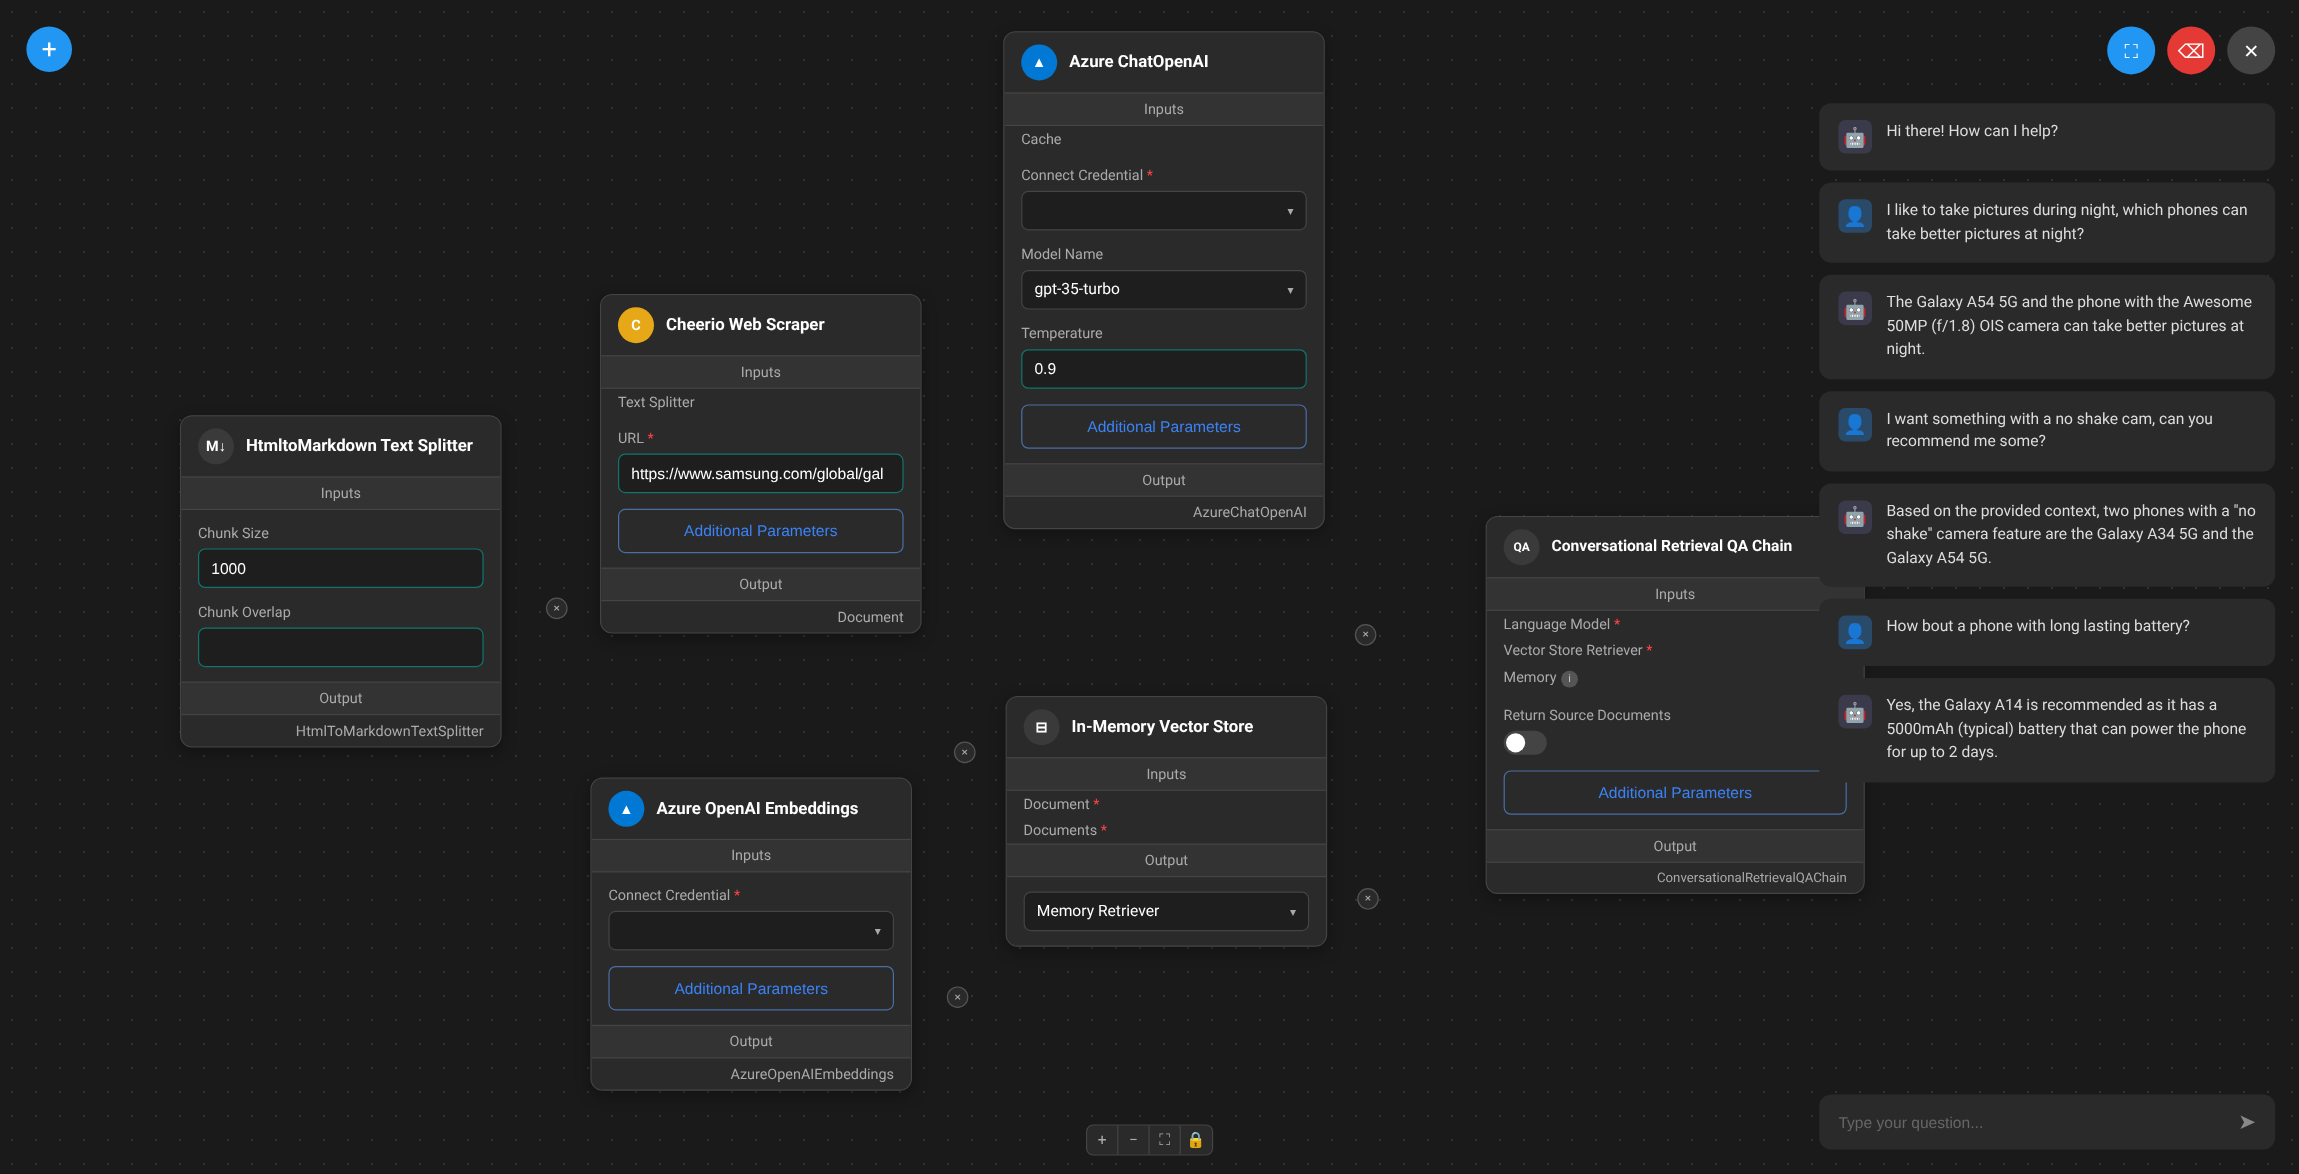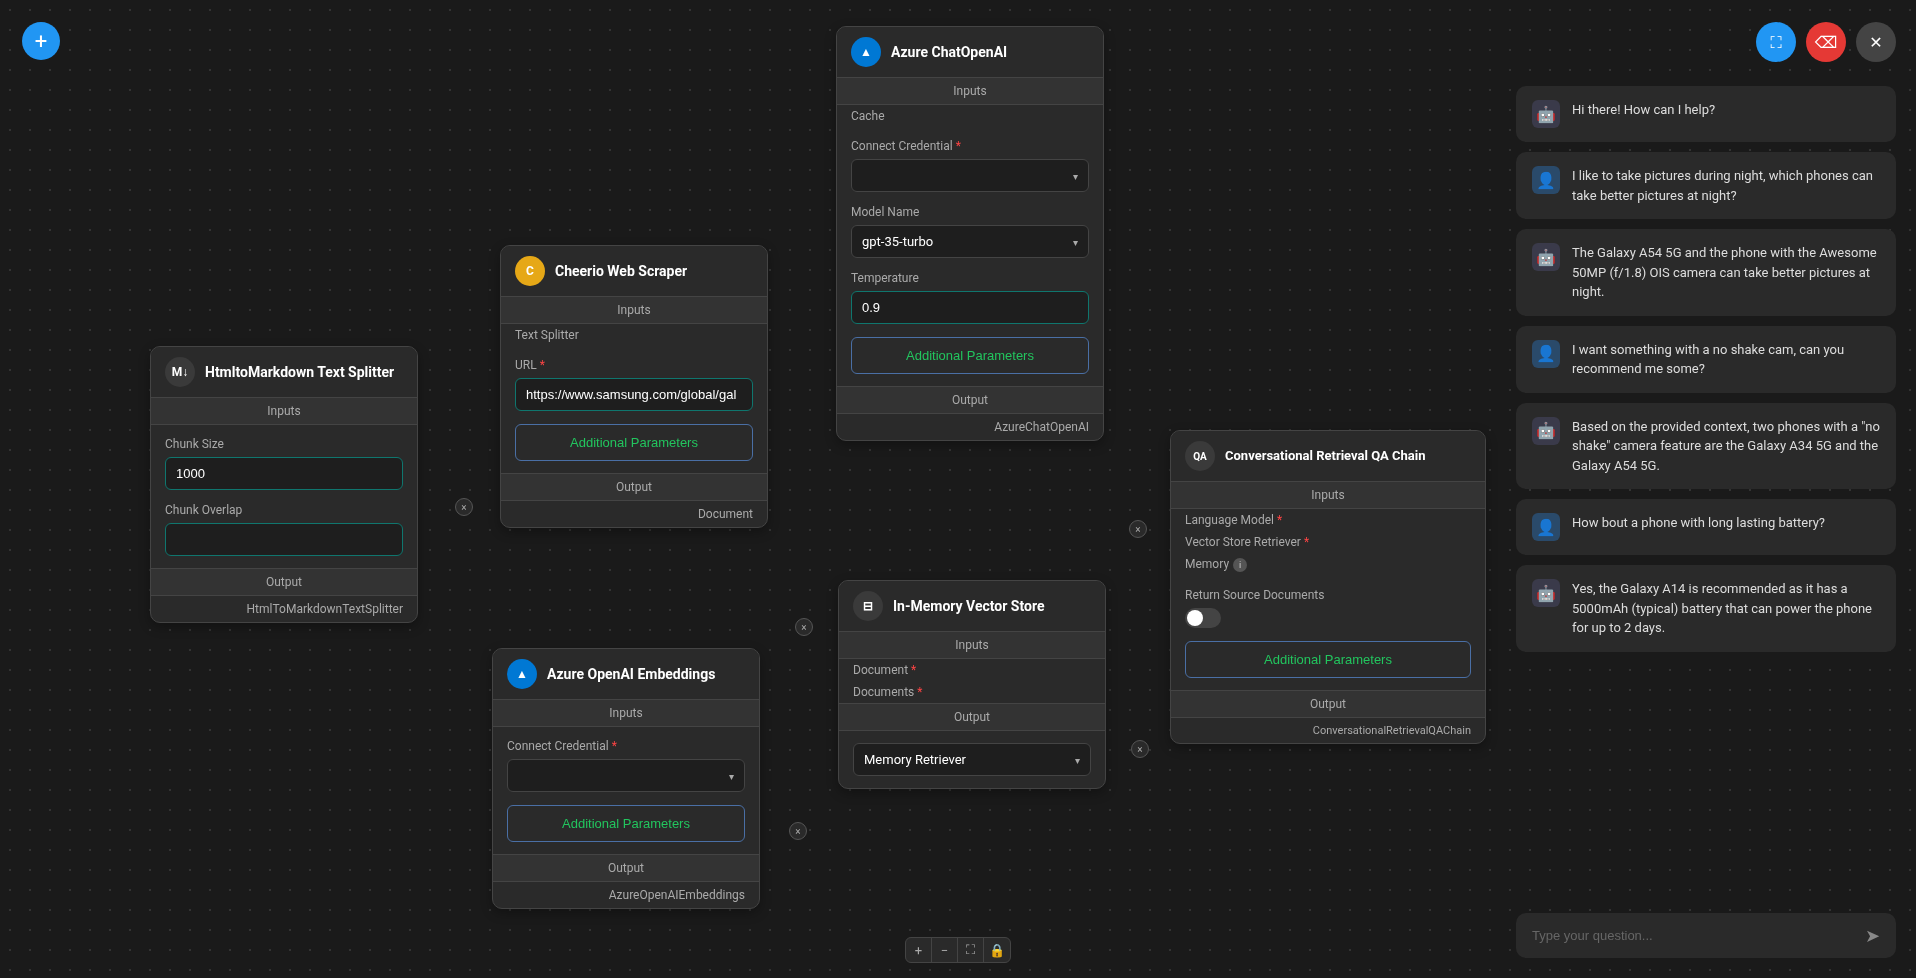--- a/index.html
+++ b/index.html
@@ -11,21 +11,21 @@
 .node-title{font-size:14px;font-weight:700;color:#fff}
 .section-label{background:#333;padding:6px 14px;font-size:12px;text-align:center;color:#aaa;border-top:1px solid #444;border-bottom:1px solid #444}
 .node-body{padding:12px 14px}
 .field{margin-bottom:13px}
 .field:last-child{margin-bottom:0}
 .field-label{font-size:12px;color:#aaa;margin-bottom:6px;display:block}
 .req{color:#f44}
 .input{width:100%;background:#1e1e1e;border:1px solid #0f766e;border-radius:6px;padding:8px 10px;color:#fff;font-size:13px}
 .select{width:100%;background:#1e1e1e;border:1px solid #444;border-radius:6px;padding:8px 10px;color:#fff;font-size:13px;position:relative}
 .select::after{content:'▾';position:absolute;right:10px;top:50%;transform:translateY(-50%);color:#aaa;font-size:10px}
-.add-params{width:100%;background:transparent;border:1px solid #4a6fa5;border-radius:6px;padding:10px;color:#22c55e;font-size:13px;text-align:center;cursor:pointer}
+.add-params{width:100%;background:transparent;border:1px solid #4a6fa5;border-radius:6px;padding:10px;color:#3b82f6;font-size:13px;text-align:center;cursor:pointer}
 .output-label{font-size:12px;color:#aaa;text-align:right;padding:6px 14px}
 .port-label{font-size:12px;color:#aaa;padding:4px 14px}
 .toggle{width:36px;height:20px;background:#444;border-radius:10px;position:relative;cursor:pointer}
 .toggle::after{content:'';position:absolute;width:16px;height:16px;background:#fff;border-radius:50%;top:2px;left:2px}
 .del-btn{position:absolute;width:18px;height:18px;background:#2a2a2a;border:1px solid #555;border-radius:50%;display:flex;align-items:center;justify-content:center;font-size:10px;color:#aaa;cursor:pointer;z-index:5}
 .top-left-btn{position:absolute;top:22px;left:22px;width:38px;height:38px;background:#2196f3;border-radius:50%;display:flex;align-items:center;justify-content:center;color:#fff;font-size:22px;cursor:pointer;z-index:10}
 .top-right{position:absolute;top:22px;right:20px;display:flex;gap:10px;z-index:10}
 .tr-btn{width:40px;height:40px;border-radius:50%;display:flex;align-items:center;justify-content:center;color:#fff;cursor:pointer}
 .tr-expand{background:#2196f3}
 .tr-erase{background:#e53935}
@@ -150,21 +150,21 @@
   </div>
   <div class="section-label">Inputs</div>
   <div class="port-label"><span>Document</span> <span class="req">*</span></div>
   <div class="port-label"><span>Documents</span> <span class="req">*</span></div>
   <div class="section-label">Output</div>
   <div class="node-body">
     <div class="select">Memory Retriever</div>
   </div>
 </div>
 
-<div class="node" style="left:1170px;top:430px;width:316px">
+<div class="node" style="left:1238px;top:430px;width:316px">
   <div class="node-head">
     <div class="node-icon" style="background:#3a3a3a;color:#fff;font-size:10px">QA</div>
     <div class="node-title" style="font-size:13px;line-height:1.3">Conversational Retrieval QA Chain</div>
   </div>
   <div class="section-label">Inputs</div>
   <div class="port-label"><span>Language Model</span> <span class="req">*</span></div>
   <div class="port-label"><span>Vector Store Retriever</span> <span class="req">*</span></div>
   <div class="port-label"><span>Memory</span><span class="info-icon">i</span></div>
   <div class="node-body">
     <div class="field">

